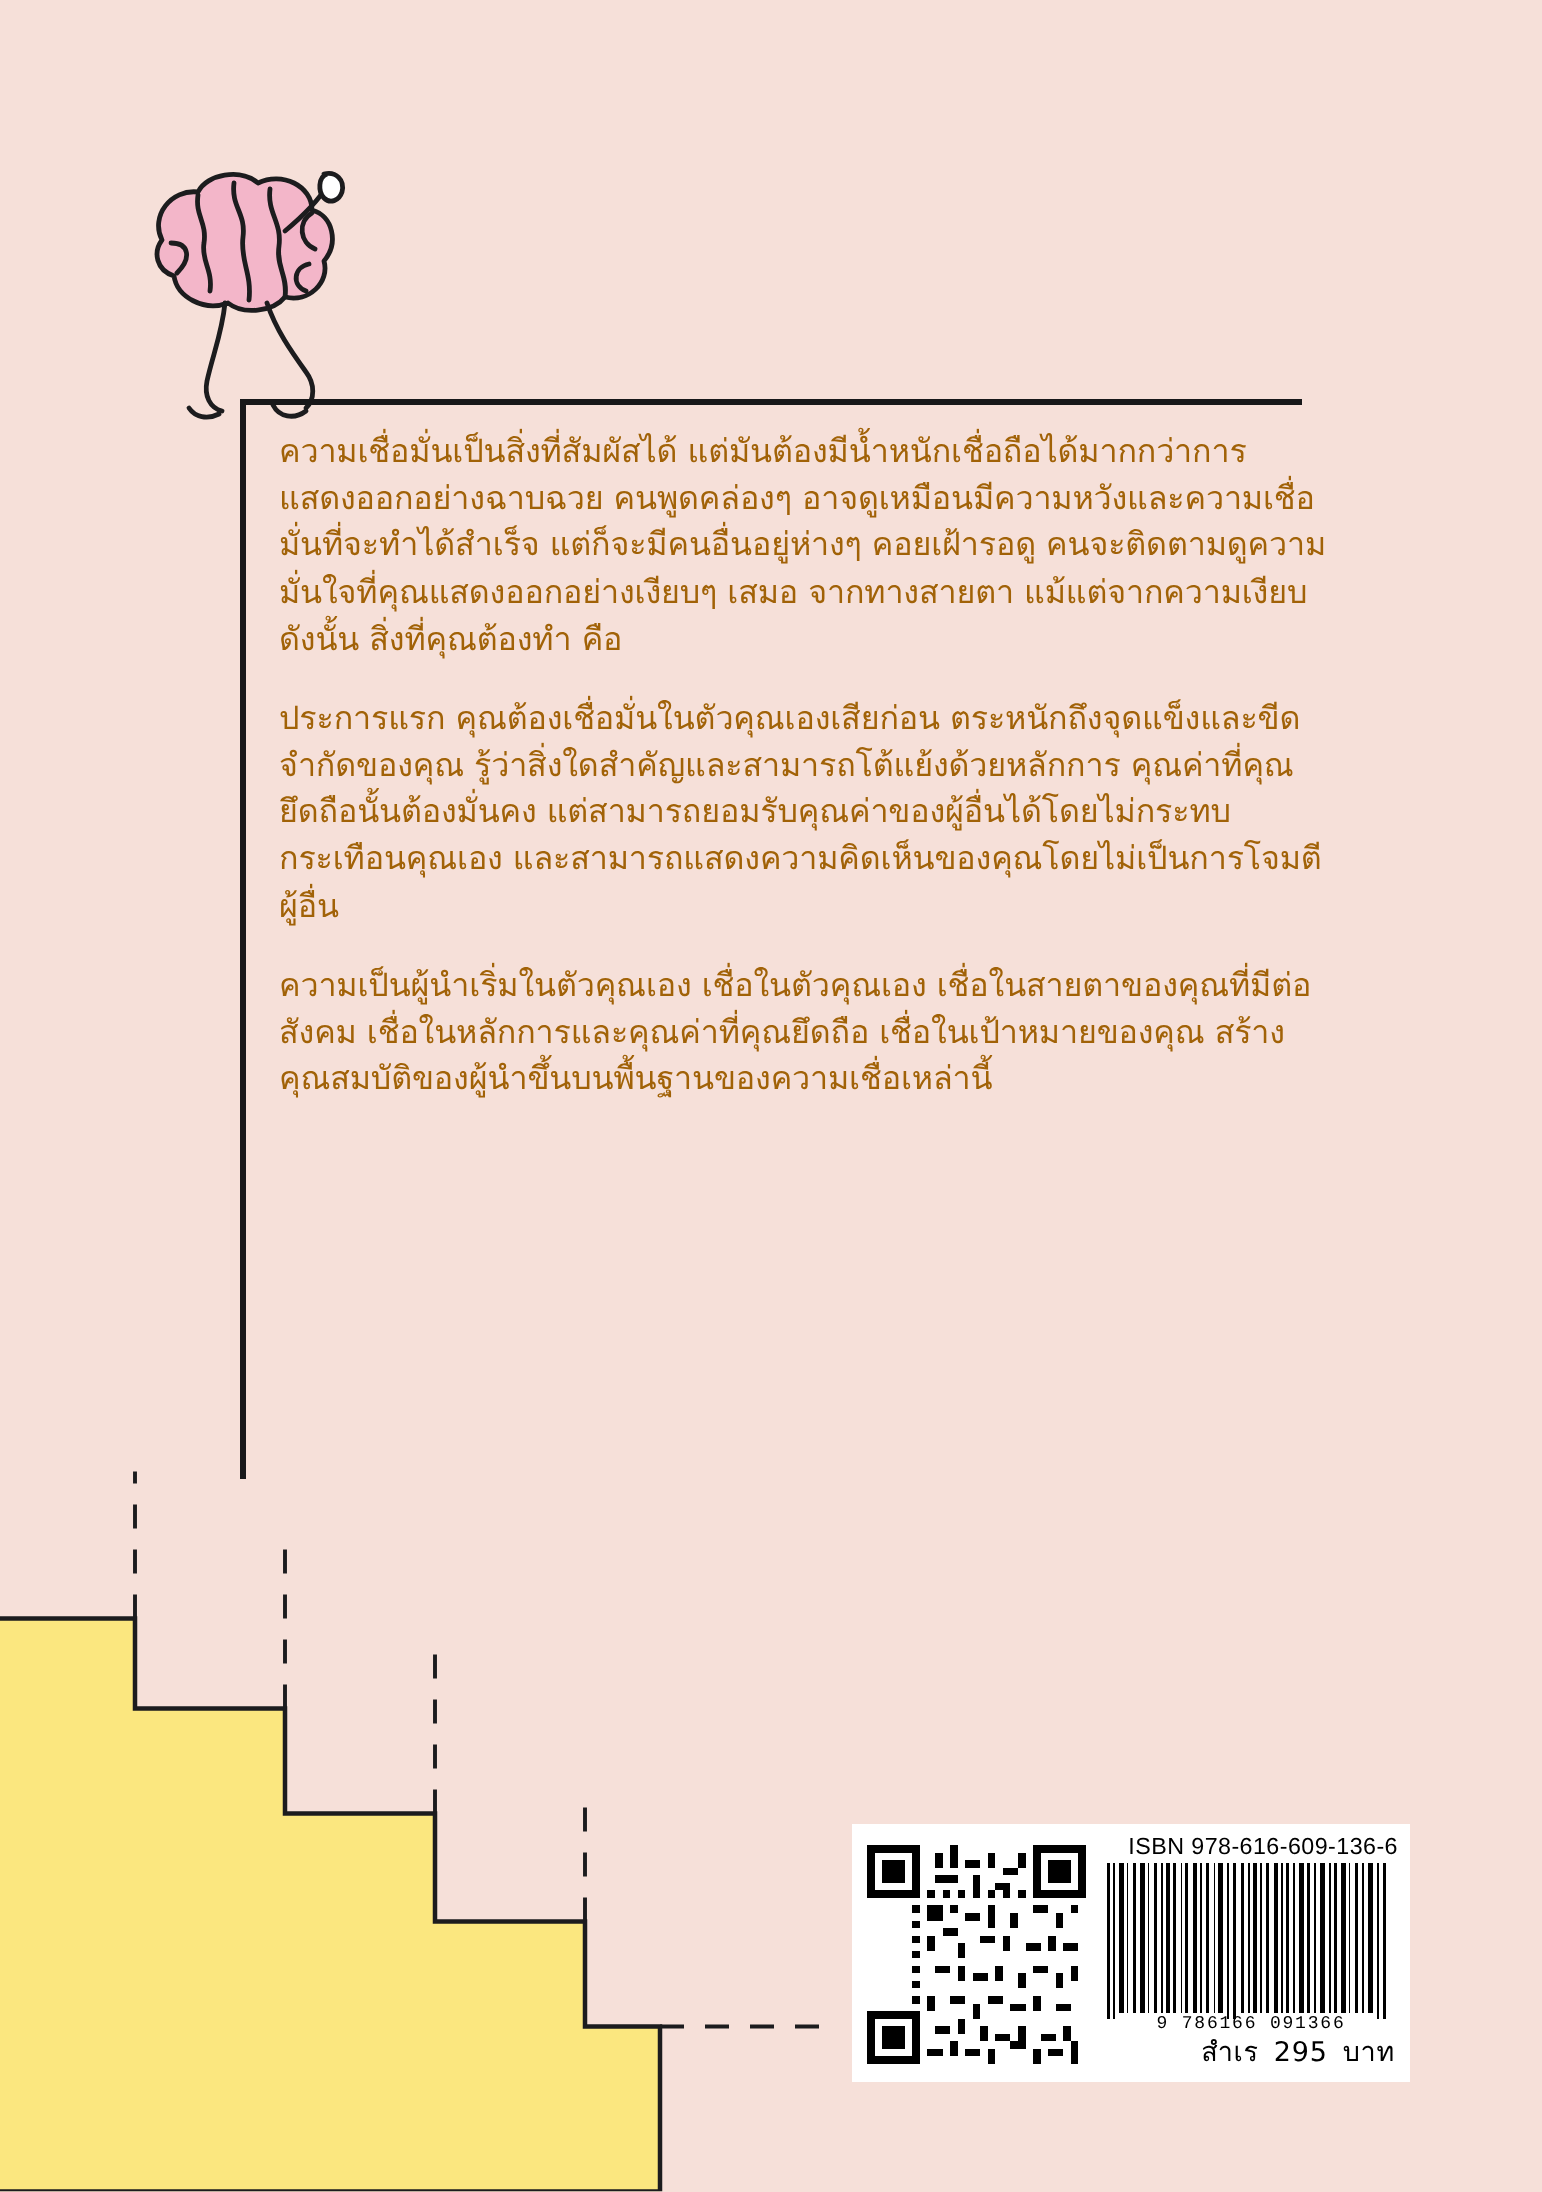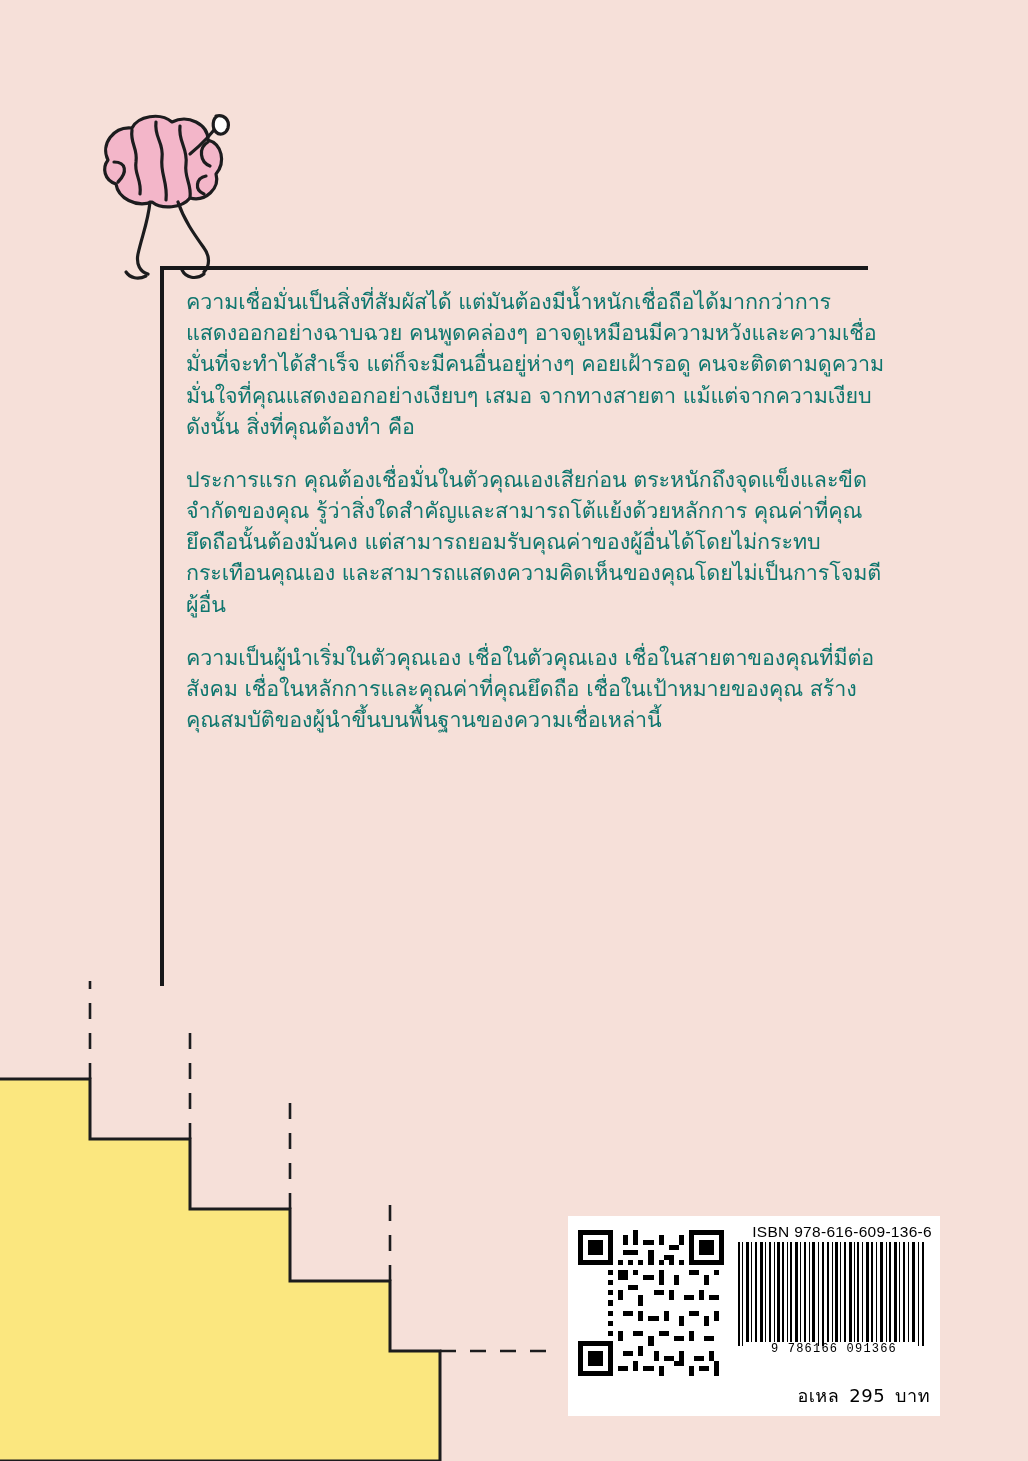--- a/index.html
+++ b/index.html
@@ -59,42 +59,42 @@
     font-weight: bold;
     color: #1c1c1e;
     line-height: 1.35;
     margin: 0 0 8px 0;
     letter-spacing: 0.2px;
   }
 
   .para {
     font-size: 21.5px;
     line-height: 1.45;
-    color: #0f766e;
+    color: #a16207;
     margin: 0 0 22px 0;
     letter-spacing: -0.1px;
   }
   .para:last-child { margin-bottom: 8px; }
 
   
   .stairs-wrap {
     position: absolute;
     left: 0;
     bottom: 0;
     width: 560px;
     height: 480px;
   }
 
   
   .barcode-box {
     position: absolute;
     left: 568px;
     top: 1216px;
     width: 372px;
-    height: 200px;
+    height: 172px;
     background: #ffffff;
     box-sizing: border-box;
     padding: 0;
   }
   .isbn-line {
     position: absolute;
     right: 8px;
     top: 7px;
     font-size: 15.5px;
     font-family: "Liberation Sans", sans-serif;
@@ -333,17 +333,17 @@
           <rect x="167" y="0" width="2" height="100"></rect>
         <rect x="172" y="0" width="1" height="100"></rect>
           <rect x="176" y="0" width="3" height="100"></rect>
         <rect x="182" y="0" width="1" height="104"></rect>
           <rect x="186" y="0" width="2" height="104"></rect>
       </g>
     </svg>
     <div class="ean-digits">9 786166 091366</div>
 
     <div class="price-line">
-      <span>อเหล</span><span class="num">295</span><span>บาท</span>
+      <span>สำเร</span><span class="num">295</span><span>บาท</span>
     </div>
   </div>
 
 </div>
 
 </body></html>

